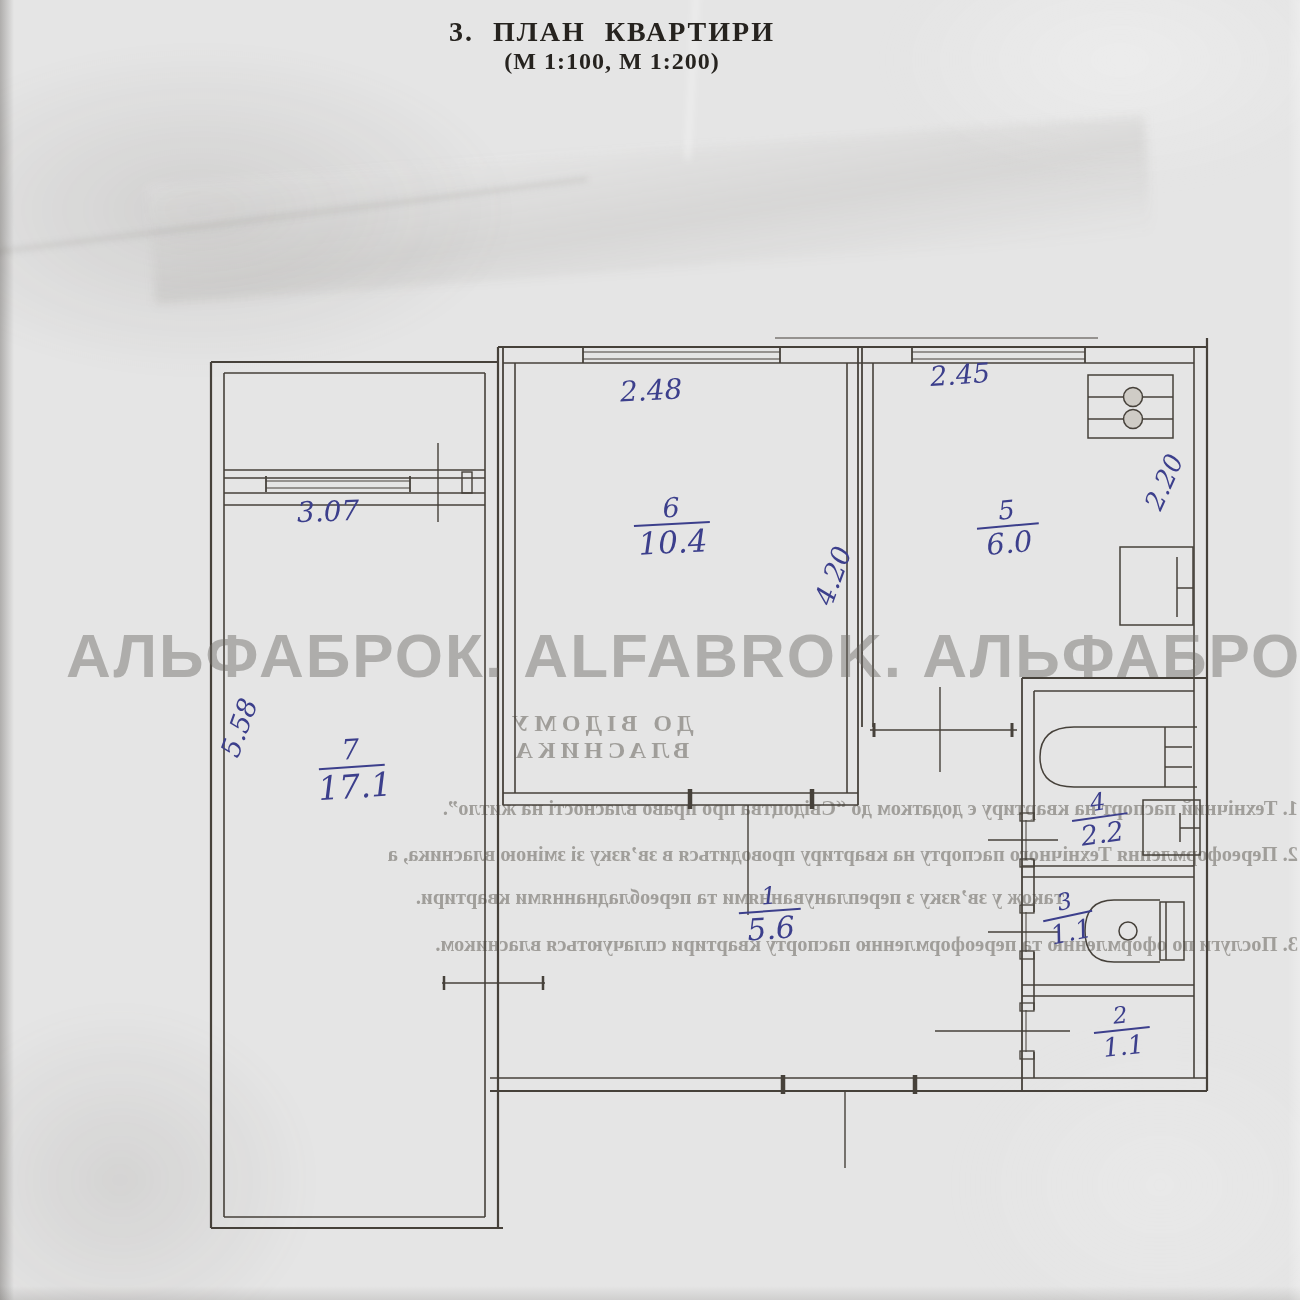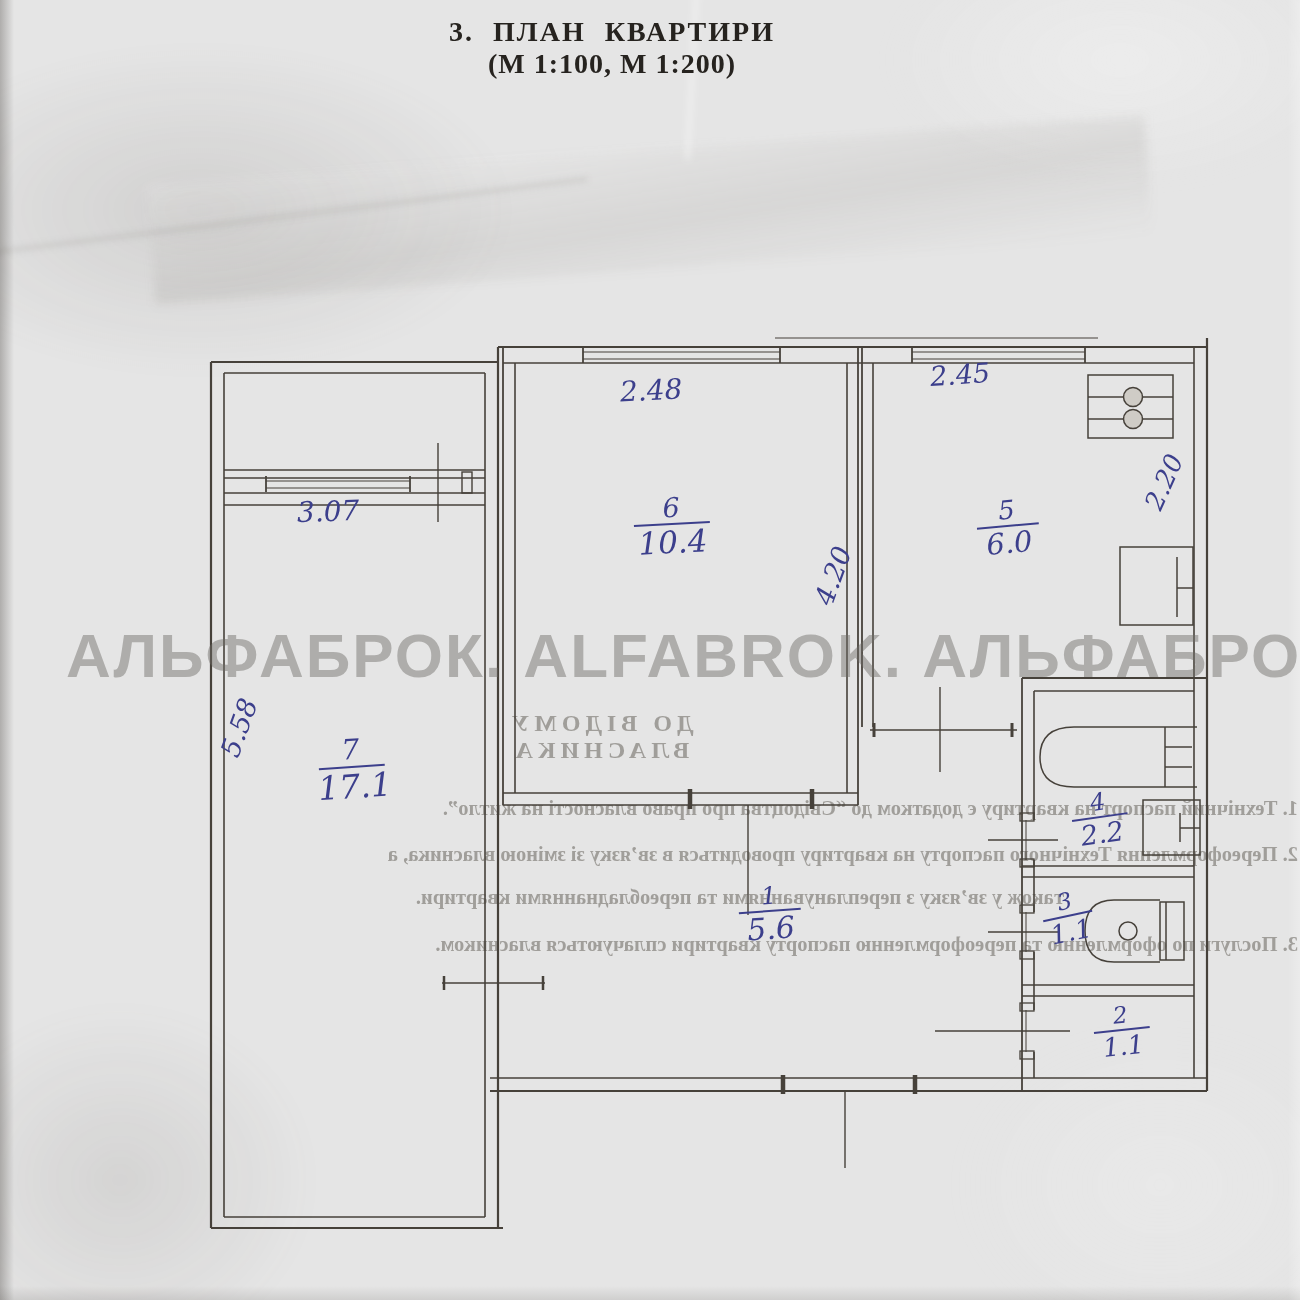--- a/index.html
+++ b/index.html
@@ -20,21 +20,21 @@
   .sh-left-edge{left:0;top:0;width:14px;height:1300px;background:linear-gradient(90deg, rgba(50,45,40,.30), rgba(50,45,40,0));}
   .sh-bottom-edge{left:0;top:1286px;width:1300px;height:14px;background:linear-gradient(0deg, rgba(50,45,40,.12), rgba(50,45,40,0));}
   .sh-right-edge{left:1288px;top:0;width:12px;height:1300px;background:linear-gradient(270deg, rgba(255,255,255,.25), rgba(255,255,255,0));}
 
   .title1{
     position:absolute;left:312px;top:16px;width:600px;text-align:center;
     font-size:28px;font-weight:bold;color:#26231f;letter-spacing:2px;word-spacing:10px;
   }
   .title2{
     position:absolute;left:312px;top:48px;width:600px;text-align:center;
-    font-size:28px;font-weight:bold;color:#26231f;letter-spacing:1px;
+    font-size:24px;font-weight:bold;color:#26231f;letter-spacing:1px;
   }
 
   .watermark{
     position:absolute;left:66px;top:620px;width:1300px;white-space:nowrap;
     font-family:"Liberation Sans", sans-serif;
     font-size:62px;font-weight:bold;color:rgba(108,106,102,.46);letter-spacing:2px;
   }
 
   
   .bleed{

